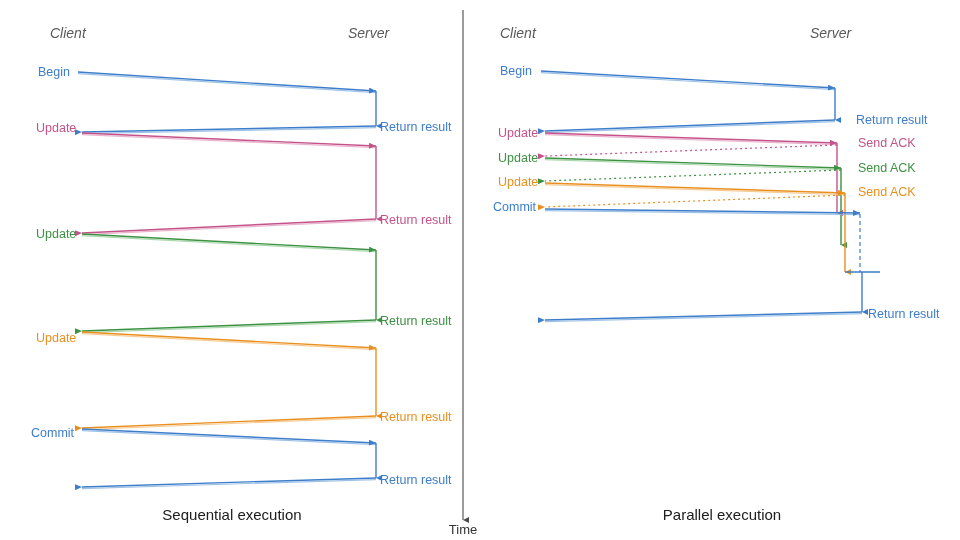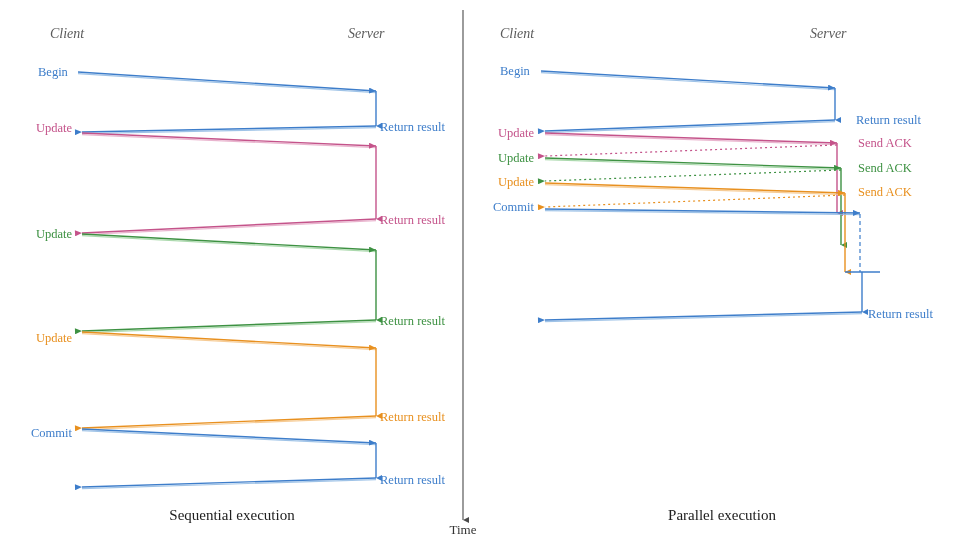--- a/index.html
+++ b/index.html
@@ -1,20 +1,20 @@
 <!DOCTYPE html>
 <html><head>
 <meta charset="utf-8">
 <style>
   html,body{margin:0;padding:0;}
   body{
     width:960px;height:540px;background:#ffffff;overflow:hidden;
     font-family:"Liberation Sans","DejaVu Sans",sans-serif;
   }
-  #root{position:relative;width:960px;height:540px;font-family:Liberation Serif, serif;}
+  #root{position:relative;width:960px;height:540px;}
   svg#diagram{position:absolute;left:0;top:0;width:960px;height:540px;display:block;}
   .lane-title{font-style:italic;font-size:14px;fill:#5a5a5a;}
   .msg-label{font-size:12.5px;}
   .panel-caption{font-size:15px;fill:#202020;}
   .axis-label{font-size:13px;fill:#333333;}
 </style>
 </head>
 <body>
 
 <div id="root">

